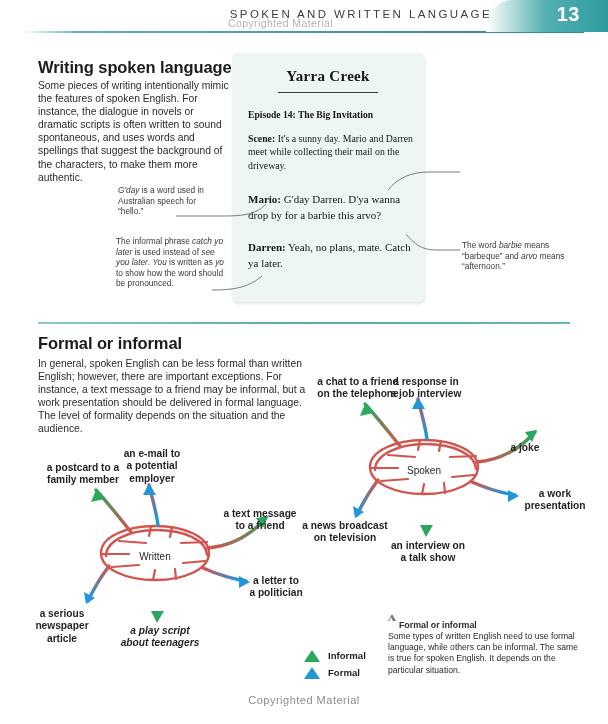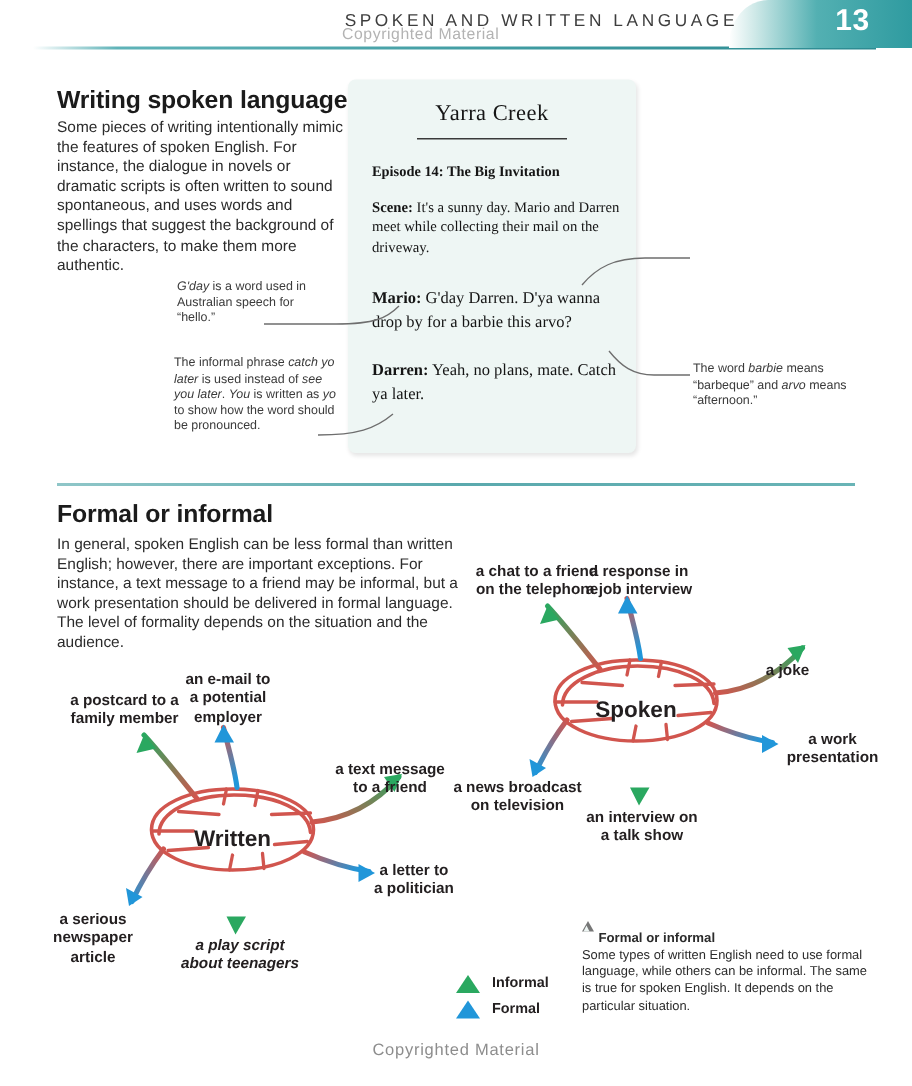--- a/index.html
+++ b/index.html
@@ -30,21 +30,21 @@
   h2.sec{position:absolute;margin:0;font-size:16.5px;font-weight:bold;color:#1b1b1b;letter-spacing:-.1px;text-align:right;}
   #s1-title{left:38px;top:58px;}
   .body-copy{position:absolute;margin:0;font-size:10.3px;line-height:13.1px;color:#2b2b2b;}
   #s1-body{left:38px;top:79px;width:196px;}
 
   
   .scriptbox{position:absolute;left:232px;top:53px;width:192px;height:249px;
     background:#eef6f4;border-radius:5px;
     box-shadow:1px 2px 3px rgba(0,0,0,.10);}
   .sb-title{position:absolute;left:0;top:15px;width:192px;text-align:center;
-    font-family:"Liberation Serif",serif;font-weight:normal;font-size:15px;color:#151515;letter-spacing:.3px;}
+    font-family:"Liberation Serif",serif;font-weight:bold;font-size:15px;color:#151515;letter-spacing:.3px;}
   .sb-rule{position:absolute;left:46px;top:39px;width:100px;height:1px;background:#3a3a3a;}
   .sb-ep{position:absolute;left:16px;top:56px;width:170px;
     font-family:"Liberation Serif",serif;font-weight:bold;font-size:9.6px;color:#151515;}
   .sb-scene{position:absolute;left:16px;top:79px;width:166px;
     font-family:"Liberation Serif",serif;font-size:9.8px;line-height:13.4px;color:#151515;}
   .sb-scene b{font-weight:bold;}
   .sb-line{position:absolute;left:16px;width:168px;
     font-family:"Liberation Serif",serif;font-size:11px;line-height:16px;color:#151515;}
   .sb-line b{font-weight:bold;}
   #sb-l1{top:138px;}
@@ -62,21 +62,21 @@
   .sec-rule{position:absolute;left:38px;width:532px;height:2px;
     background:linear-gradient(to right,#8fc6c8 0%,#5aa9ad 50%,#69b4b6 100%);}
   #rule2{top:322px;}
   #s2-title{left:38px;top:334px;}
   #s2-body{left:38px;top:357px;width:270px;}
 
   
   #mindmap{position:absolute;left:0;top:370px;width:608px;height:300px;}
   .mm-label{position:absolute;font-size:10.2px;line-height:12.4px;font-weight:bold;
     color:#231f20;text-align:center;}
-  .node-label{position:absolute;font-size:15px;font-weight:bold;color:#231f20;
+  .node-label{position:absolute;font-size:10px;font-weight:normal;color:#231f20;
     text-align:center;}
 
   
   .legend{position:absolute;left:304px;top:648px;}
   .lg-row{position:relative;height:17px;}
   .lg-tri{position:absolute;left:0;top:2px;width:0;height:0;
     border-left:8px solid transparent;border-right:8px solid transparent;}
   .lg-informal .lg-tri{border-bottom:12px solid #2aa860;}
   .lg-formal .lg-tri{border-bottom:12px solid #2196d9;}
   .lg-txt{position:absolute;left:24px;top:2px;font-size:9.6px;font-weight:bold;color:#231f20;}

